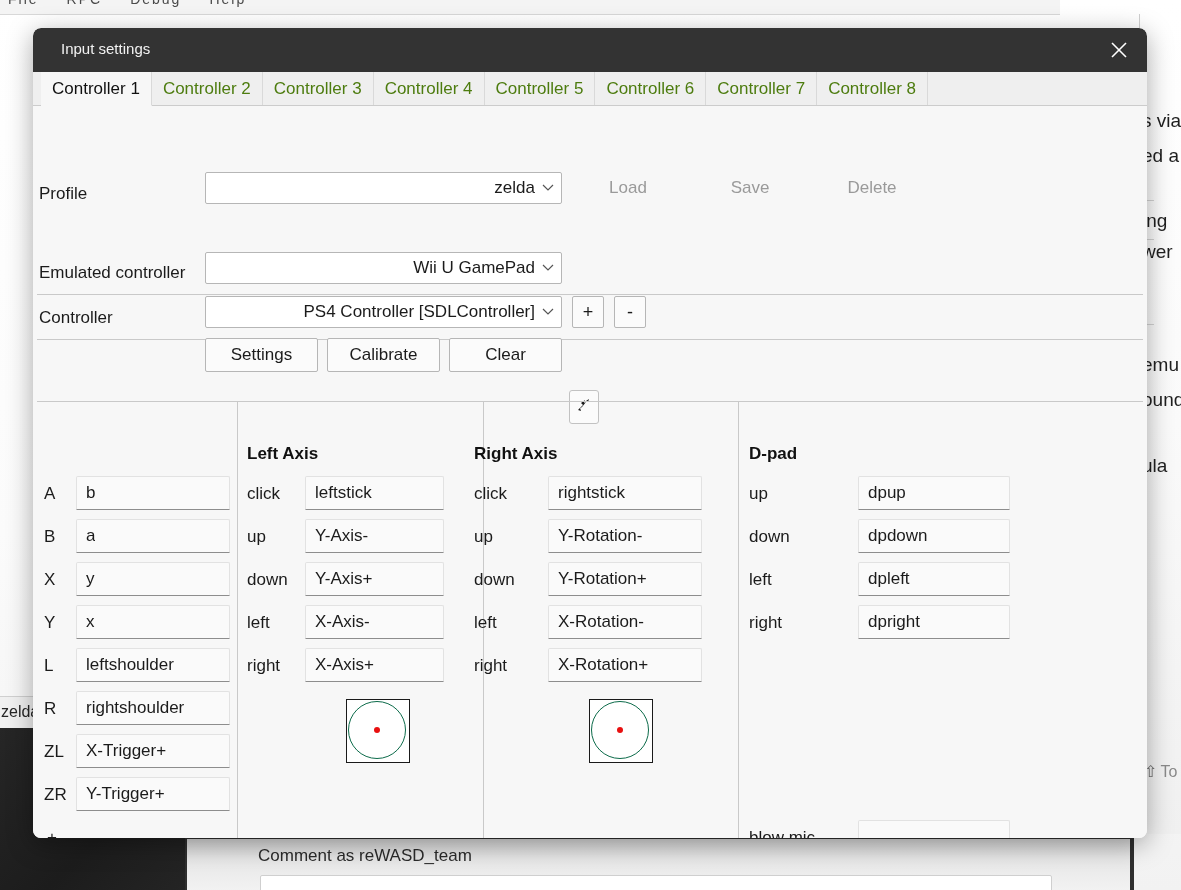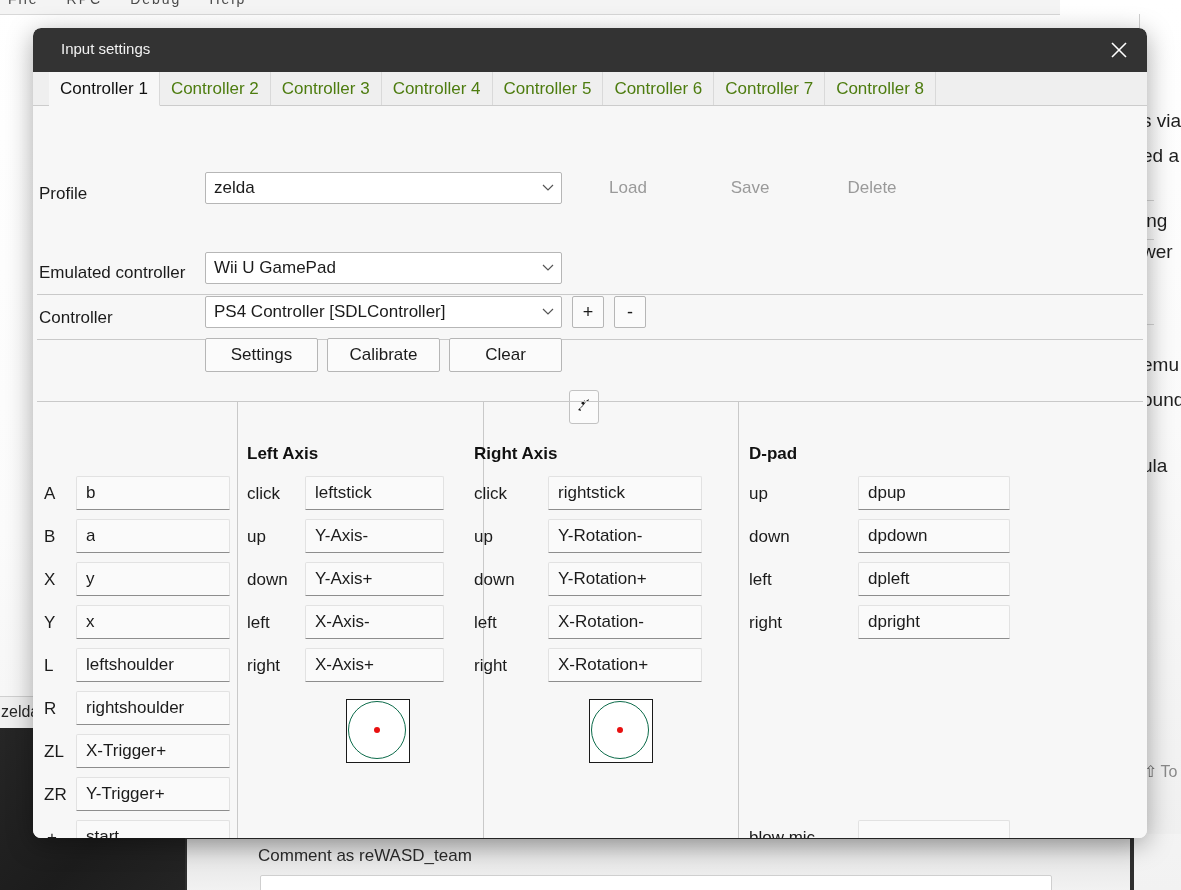--- a/index.html
+++ b/index.html
@@ -157,21 +157,21 @@
   .close-btn svg { display:block; }
 
   
   .tabstrip {
     position: relative;
     height: 33px;
     background: #efefef;
     border-bottom: 1px solid #cccccc;
     display: flex;
     align-items: stretch;
-    padding-left: 16px;
+    padding-left: 8px;
   }
   .tab {
     padding: 0 11px;
     display: flex;
     align-items: center;
     font-size: 17px;
     color: #4d7c0f;
     background: #efefef;
     border-right: 1px solid #d9d9d9;
     cursor: pointer;
@@ -184,20 +184,21 @@
     margin-bottom: -1px;
   }
   .tabfill { flex: 1; background: #efefef; }
 
   
   .dlg-body {
     position: relative;
     height: 732px;
     background: #f7f7f7;
     padding: 0 4px;
+    text-align: right;
   }
 
   .row-label {
     position: absolute;
     font-size: 17px;
     color: #1b1b1b;
   }
 
   .hr {
     position: absolute;
@@ -488,23 +489,20 @@
         </div>
       <div class="field" style="left:43px; top:585px; width:152px;">
           <span>rightshoulder</span>
         </div>
       <div class="field" style="left:43px; top:628px; width:152px;">
           <span>X-Trigger+</span>
         </div>
       <div class="field" style="left:43px; top:671px; width:152px;">
           <span>Y-Trigger+</span>
         </div>
-      <div class="field" style="left:43px; top:714px; width:152px;">
-          <span>start</span>
-        </div>
 
       <div class="coltitle" style="left:214px; top:338px;">Left Axis</div>
       <div class="row-label" style="left:214px; top:378px;">click</div>
       <div class="row-label" style="left:214px; top:421px;">up</div>
       <div class="row-label" style="left:214px; top:464px;">down</div>
       <div class="row-label" style="left:214px; top:507px;">left</div>
       <div class="row-label" style="left:214px; top:550px;">right</div>
 
       <div class="field" style="left:272px; top:370px; width:137px;">
           <span>leftstick</span>

